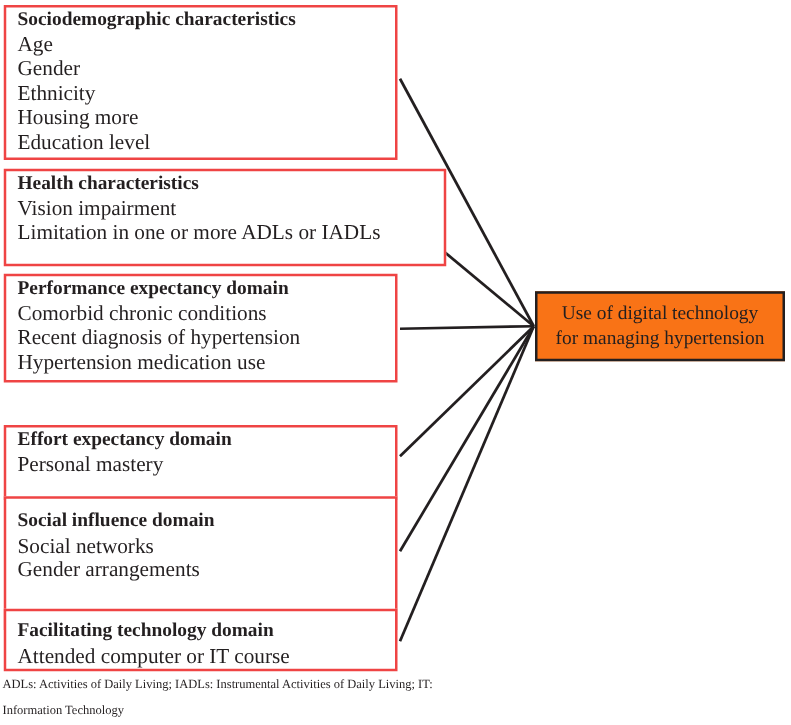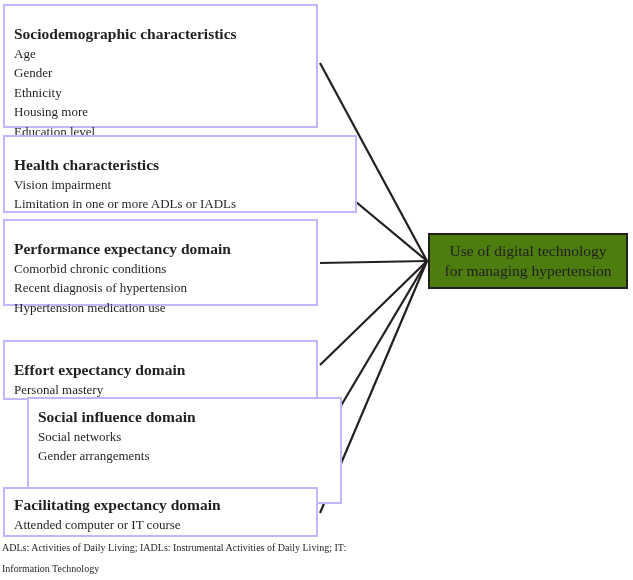--- a/index.html
+++ b/index.html
@@ -24,41 +24,41 @@
   #connector-layer {
     position: absolute;
     left: 0; top: 0;
     width: 633px;
     height: 580px;
     pointer-events: none;
   }
   .det-box {
     position: absolute;
     box-sizing: border-box;
-    border: 2px solid #c4b5fd;
+    border: 2px solid #ef4444;
     background: #ffffff;
-    padding: 18px 0 4px 9px;
+    padding: 0 0 4px 9px;
   }
   .box-title {
     font-weight: bold;
     font-size: 15.5px;
     line-height: 19.5px;
     white-space: nowrap;
   }
   .box-item {
     font-weight: normal;
-    font-size: 13px;
+    font-size: 17px;
     line-height: 19.5px;
     white-space: nowrap;
   }
   #outcome-box {
     position: absolute;
     box-sizing: border-box;
     border: 2px solid #231f20;
-    background: #4d7c0f;
+    background: #f97316;
     display: flex;
     flex-direction: column;
     align-items: center;
     justify-content: center;
   }
   .outcome-line {
     font-size: 15.5px;
     line-height: 20px;
     white-space: nowrap;
     text-align: center;
@@ -107,28 +107,28 @@
     <div class="box-item">Comorbid chronic conditions</div>
     <div class="box-item">Recent diagnosis of hypertension</div>
     <div class="box-item">Hypertension medication use</div>
   </div>
 
   <div class="det-box" style="left:3px; top:340px; width:315px; height:60px;">
     <div class="box-title">Effort expectancy domain</div>
     <div class="box-item">Personal mastery</div>
   </div>
 
-  <div class="det-box" style="left:3px; top:397px; width:315px; height:107px; padding-top:8px;margin-left:24px;">
+  <div class="det-box" style="left:3px; top:397px; width:315px; height:107px; padding-top:8px;">
     <div class="box-title">Social influence domain</div>
     <div class="box-item">Social networks</div>
     <div class="box-item">Gender arrangements</div>
   </div>
 
   <div class="det-box" style="left:3px; top:487px; width:315px; height:50px; padding-top:6px;">
-    <div class="box-title">Facilitating expectancy domain</div>
+    <div class="box-title">Facilitating technology domain</div>
     <div class="box-item">Attended computer or IT course</div>
   </div>
 
   <div id="outcome-box" style="left:428px; top:233px; width:200px; height:56px;">
     <div class="outcome-line">Use of digital technology</div>
     <div class="outcome-line">for managing hypertension</div>
   </div>
 
   <div id="footnote">
     <div class="fn-line">ADLs: Activities of Daily Living; IADLs: Instrumental Activities of Daily Living; IT:</div>

